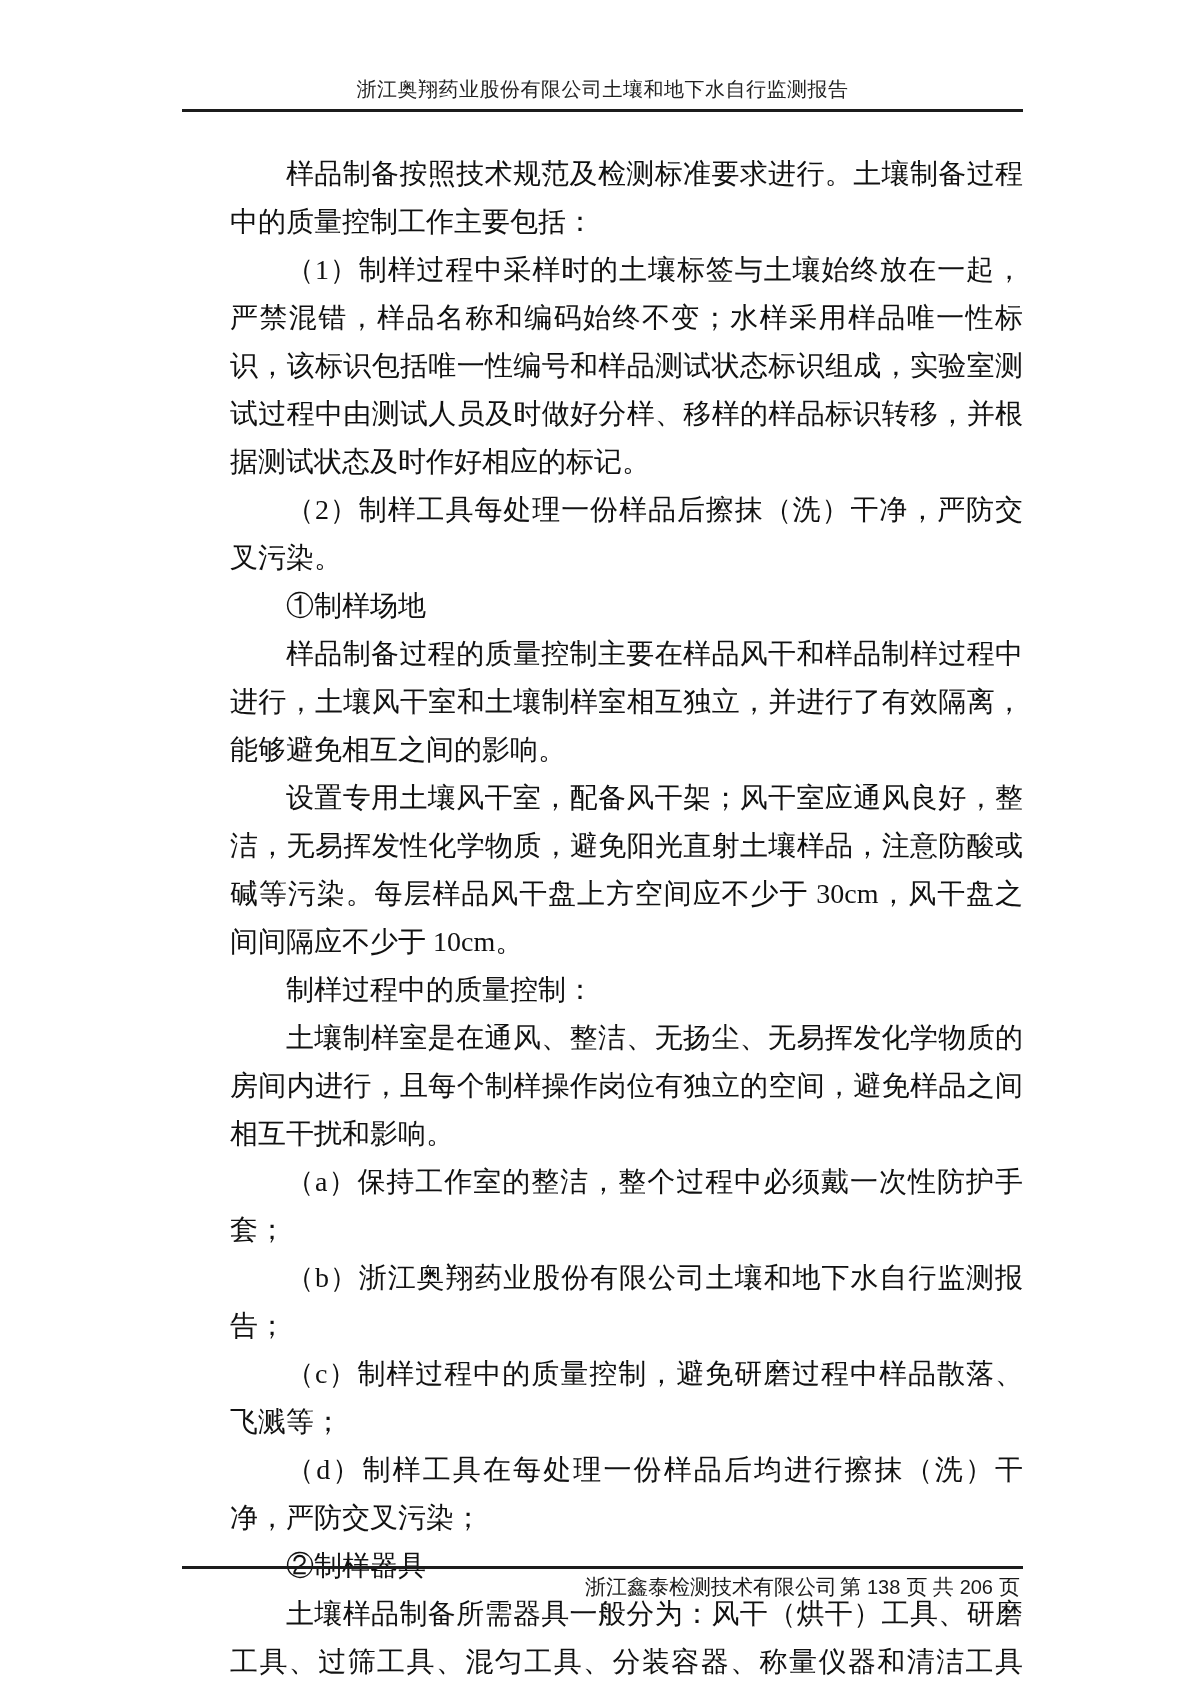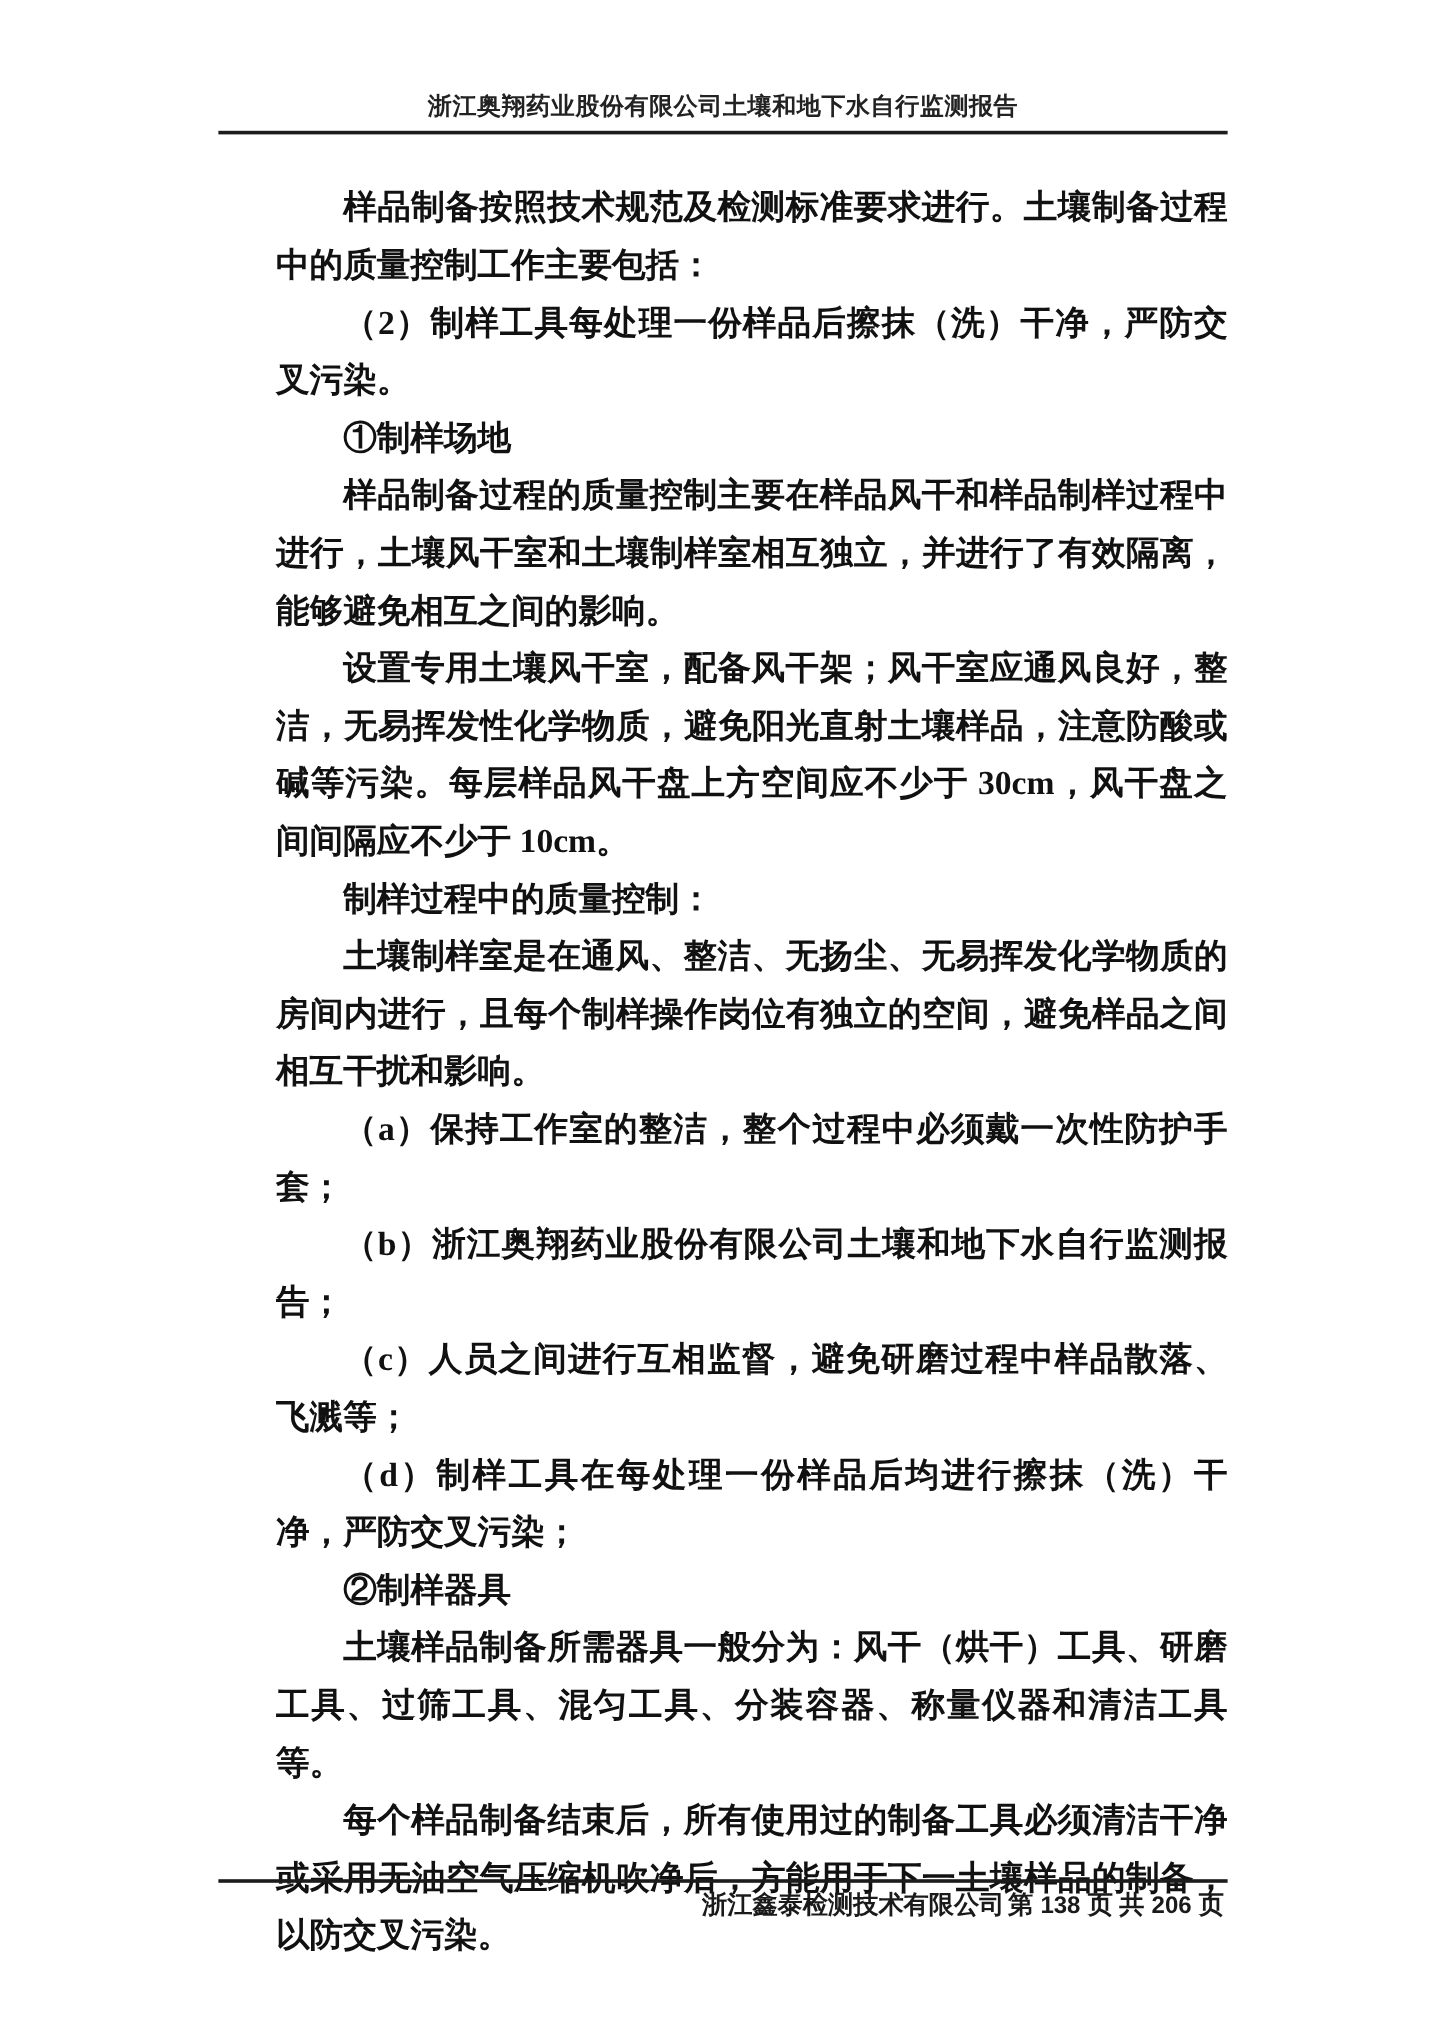--- a/index.html
+++ b/index.html
@@ -8,21 +8,20 @@
     background: #ffffff;
   }
   .page {
     position: relative;
     width: 1199px;
     height: 1696px;
     background: #ffffff;
     overflow: hidden;
     font-family: "Liberation Serif", "DejaVu Serif", serif;
     color: #111111;
-    font-weight: bold;
   }
   
   .page-header {
     position: absolute;
     top: 0;
     left: 182px;
     width: 841px;
   }
   .header-title {
     padding-top: 76px;
@@ -88,29 +87,30 @@
 
 <div class="page">
 
   <div class="page-header">
     <div class="header-title">浙江奥翔药业股份有限公司土壤和地下水自行监测报告</div>
     <div class="header-rule"></div>
   </div>
 
   <div class="document-body">
       <div class="para s-body">样品制备按照技术规范及检测标准要求进行。土壤制备过程中的质量控制工作主要包括：</div>
+      <div class="para s-body">（1）制样过程中采样时的土壤标签与土壤始终放在一起，严禁混错，样品名称和编码始终不变；水样采用样品唯一性标识，该标识包括唯一性编号和样品测试状态标识组成，实验室测试过程中由测试人员及时做好分样、移样的样品标识转移，并根据测试状态及时作好相应的标记。</div>
       <div class="para s-body">（2）制样工具每处理一份样品后擦抹（洗）干净，严防交叉污染。</div>
       <div class="para s-body">①制样场地</div>
       <div class="para s-body">样品制备过程的质量控制主要在样品风干和样品制样过程中进行，土壤风干室和土壤制样室相互独立，并进行了有效隔离，能够避免相互之间的影响。</div>
       <div class="para s-body">设置专用土壤风干室，配备风干架；风干室应通风良好，整洁，无易挥发性化学物质，避免阳光直射土壤样品，注意防酸或碱等污染。每层样品风干盘上方空间应不少于 30cm，风干盘之间间隔应不少于 10cm。</div>
       <div class="para s-body">制样过程中的质量控制：</div>
       <div class="para s-body">土壤制样室是在通风、整洁、无扬尘、无易挥发化学物质的房间内进行，且每个制样操作岗位有独立的空间，避免样品之间相互干扰和影响。</div>
       <div class="para s-body">（a）保持工作室的整洁，整个过程中必须戴一次性防护手套；</div>
       <div class="para s-body">（b）浙江奥翔药业股份有限公司土壤和地下水自行监测报告；</div>
-      <div class="para s-body">（c）人员之间进行互相监督，避免研磨过程中样品散落、飞溅等；</div>
+      <div class="para s-body">（c）制样过程中的质量控制，避免研磨过程中样品散落、飞溅等；</div>
       <div class="para s-body">（d）制样工具在每处理一份样品后均进行擦抹（洗）干净，严防交叉污染；</div>
       <div class="para s-body">②制样器具</div>
       <div class="para s-body">土壤样品制备所需器具一般分为：风干（烘干）工具、研磨工具、过筛工具、混匀工具、分装容器、称量仪器和清洁工具等。</div>
       <div class="para s-body">每个样品制备结束后，所有使用过的制备工具必须清洁干净或采用无油空气压缩机吹净后，方能用于下一土壤样品的制备，以防交叉污染。</div>
     </div>
 
   <div class="footer-rule"></div>
 
   <div class="page-footer">
     <div>浙江鑫泰检测技术有限公司</div>

